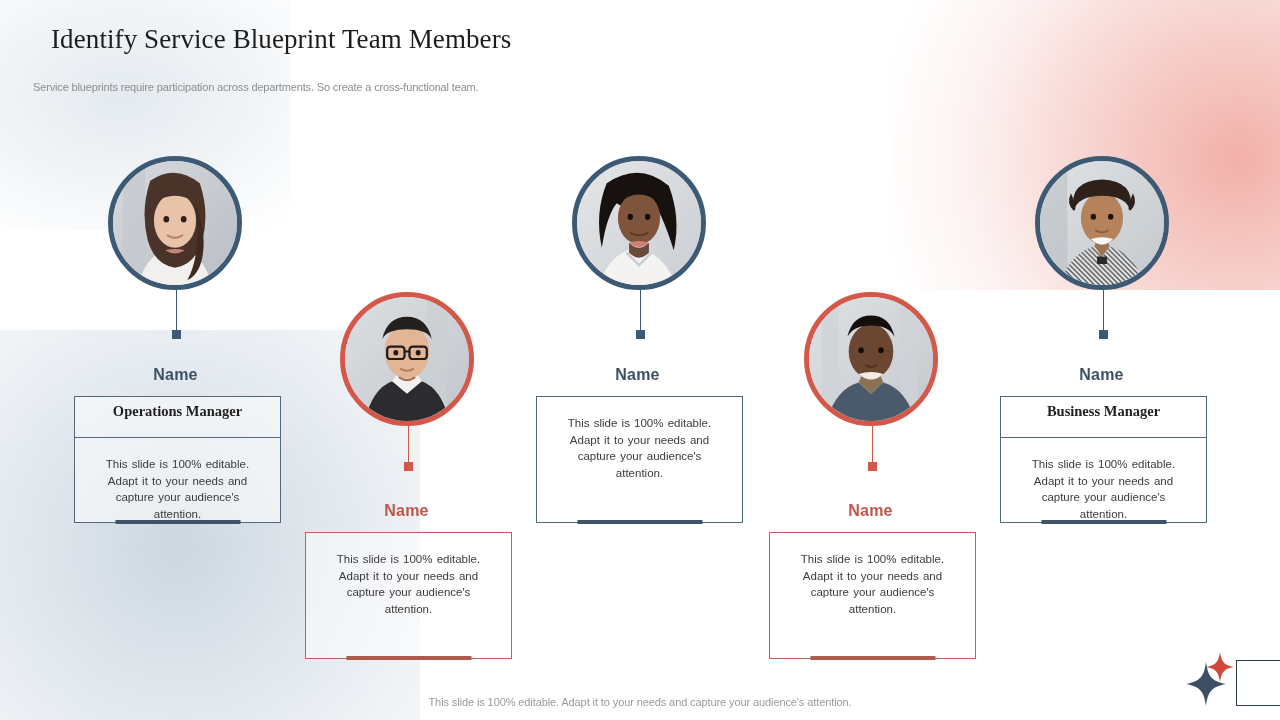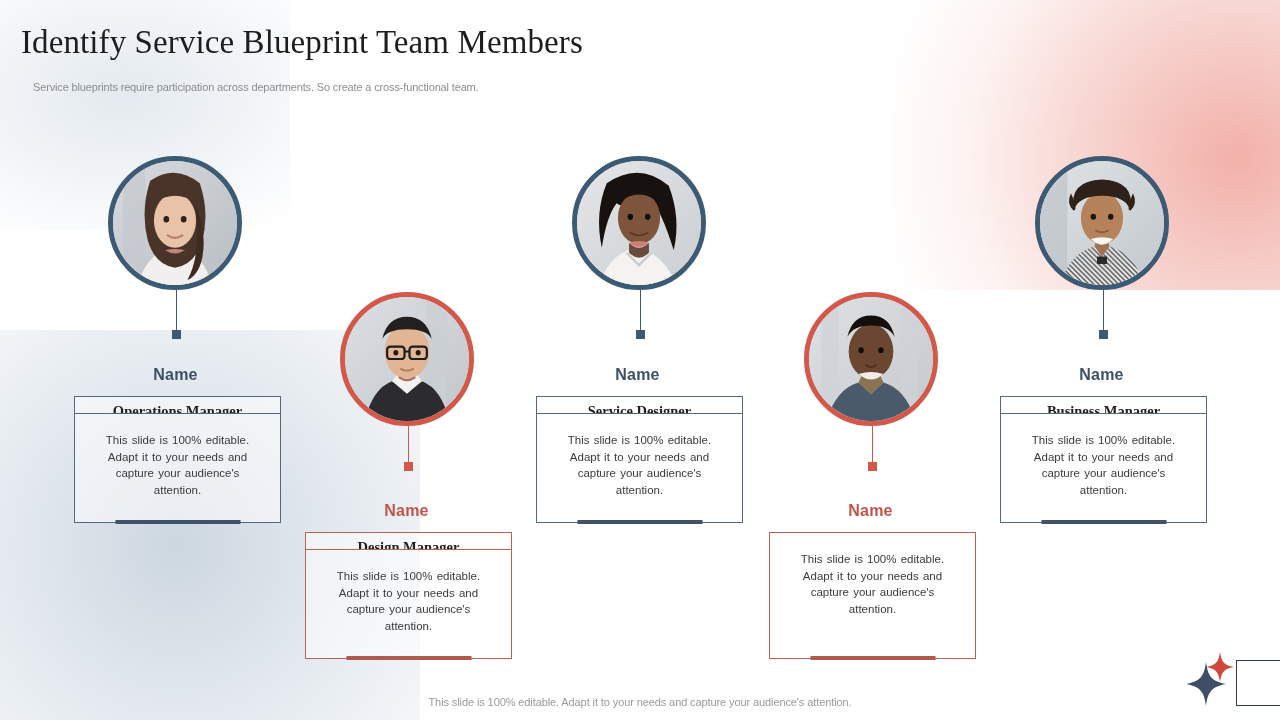--- a/index.html
+++ b/index.html
@@ -52,24 +52,24 @@
     height: 300px;
     background: radial-gradient(ellipse at 60% 55%,
                 rgba(205,216,226,0.55) 0%,
                 rgba(255,255,255,0) 72%);
     pointer-events: none;
   }
 
   
   .page-title {
     position: absolute;
-    left: 21px;
+    left: 51px;
     top: 24px;
     font-family: "Liberation Serif", serif;
-    font-size: 33px;
+    font-size: 27px;
     font-weight: 400;
     color: #1d1d1d;
     letter-spacing: 0.1px;
     white-space: nowrap;
   }
   .page-subtitle {
     position: absolute;
     left: 33px;
     top: 81px;
     font-size: 11px;
@@ -114,21 +114,21 @@
     top: -31px;
     text-align: center;
     font-size: 16px;
     font-weight: bold;
     color: #3c5168;
     letter-spacing: 0.2px;
   }
   .card-name.red { color: #c0564a; }
 
   .card-role {
-    height: 17px;
+    height: 41px;
     line-height: 29px;
     text-align: center;
     font-family: "Liberation Serif", serif;
     font-size: 14.5px;
     font-weight: bold;
     color: #1f1f1f;
     border-bottom: 1px solid #54687c;
     white-space: nowrap;
     overflow: hidden;
   }
@@ -239,21 +239,20 @@
     <ellipse cx="59" cy="45" rx="2" ry="2.2" fill="#241a14"></ellipse>
     <path d="M45 58 q5 3 10 0" stroke="#b07f62" stroke-width="1.5" fill="none" stroke-linecap="round"></path>
     <path d="M44 65 q6 4 12 0" stroke="#a5705c" stroke-width="1.8" fill="none" stroke-linecap="round"></path>
   </svg>
 </div>
 <div class="connector-line" style="left:408px; top:426px; height:36px; background:#d3584a;"></div>
 <div class="connector-node" style="left:404px; top:462px; background:#d3584a;"></div>
 
 <div class="card red" style="left:305px; top:532px; width:207px; height:127px;">
   <div class="card-name red">Name</div>
-  <div class="card-role">Design Manager</div>
   <div class="card-body">This slide is 100% editable. Adapt it to your needs and capture your audience's attention.</div>
   <div class="card-accent"></div>
 </div>
 
 <div class="avatar" style="left:572px; top:156px; width:134px; height:134px; border:5px solid #3d5a75;">
   <svg viewBox="0 0 100 100" preserveAspectRatio="xMidYMid slice" aria-hidden="true">
     <defs>
       <linearGradient id="bg3" x1="0" y1="0" x2="1" y2="1">
         <stop offset="0%" stop-color="#e4e6e8"></stop>
           <stop offset="100%" stop-color="#cbced2"></stop>
@@ -270,21 +269,20 @@
     <path d="M43 58 q7 4 14 0" stroke="#5c3a28" stroke-width="1.5" fill="none" stroke-linecap="round"></path>
     <path d="M42 66 q8 7 16 0 q-8 -3 -16 0 z" fill="#d07f74"></path>
     <path d="M40 74 l10 10 l10 -10" stroke="#c9ccd0" stroke-width="2" fill="none"></path>
   </svg>
 </div>
 <div class="connector-line" style="left:640px; top:290px; height:40px; background:#3d5a75;"></div>
 <div class="connector-node" style="left:636px; top:330px; background:#3d5a75;"></div>
 
 <div class="card" style="left:536px; top:396px; width:207px; height:127px;">
   <div class="card-name">Name</div>
-  <div class="card-role">Service Designer</div>
   <div class="card-body">This slide is 100% editable. Adapt it to your needs and capture your audience's attention.</div>
   <div class="card-accent"></div>
 </div>
 
 <div class="avatar" style="left:804px; top:292px; width:134px; height:134px; border:5px solid #d3584a;">
   <svg viewBox="0 0 100 100" preserveAspectRatio="xMidYMid slice" aria-hidden="true">
     <defs>
       <linearGradient id="bg4" x1="0" y1="0" x2="1" y2="1">
         <stop offset="0%" stop-color="#dfe1e4"></stop>
           <stop offset="100%" stop-color="#c4c8cd"></stop>

